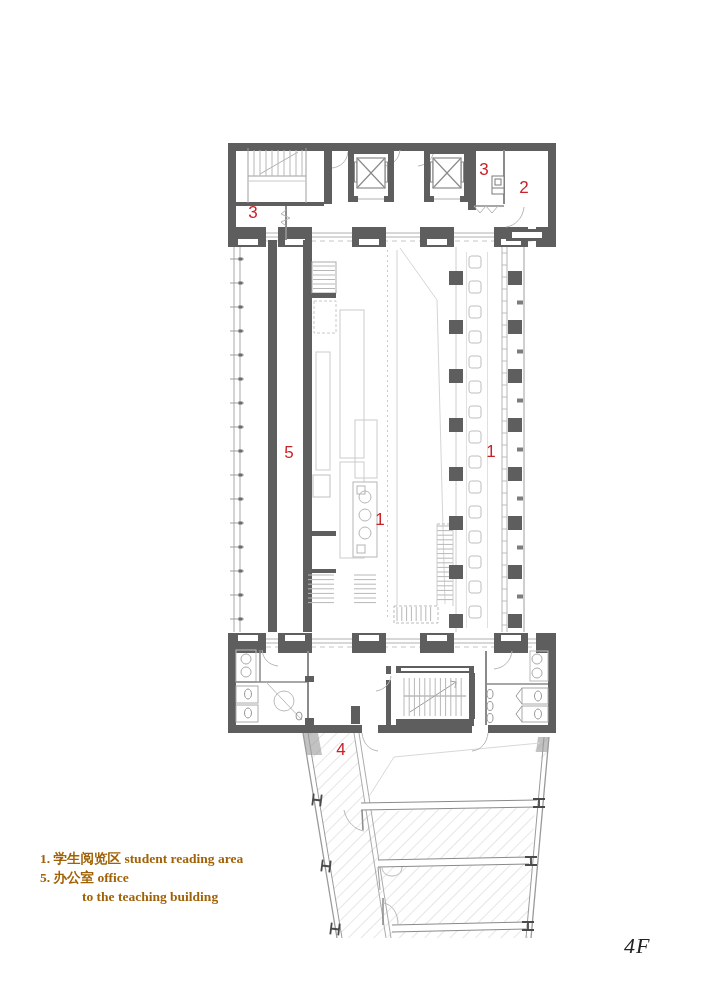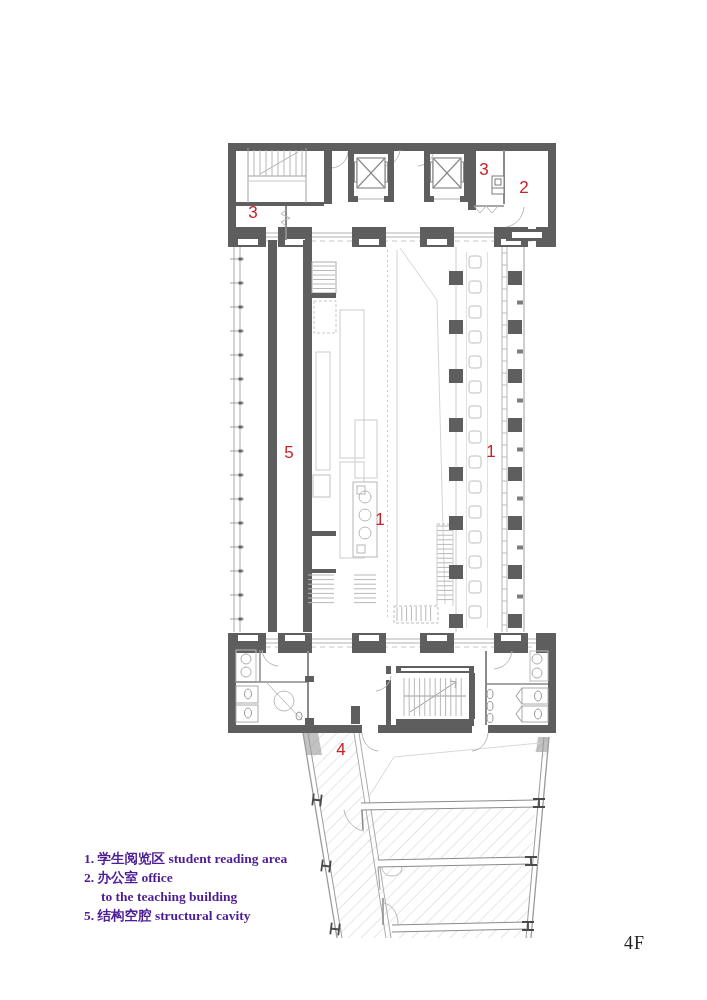--- a/index.html
+++ b/index.html
@@ -1,23 +1,23 @@
 <!DOCTYPE html>
 <html><head>
 <meta charset="utf-8">
 <style>
   html,body{margin:0;padding:0;background:#fff;}
   .page{position:relative;width:707px;height:1000px;background:#fff;overflow:hidden;
         font-family:"Liberation Sans",sans-serif;}
   .page svg{position:absolute;left:0;top:0;}
-  .legend{position:absolute;left:40px;top:849px;color:#4c1d95;
-          font-family:"Liberation Serif",serif;font-size:13.5px;line-height:19px;font-weight:600;margin-left:44px;}
-  .legend .cont{padding-left:17px;}
+  .legend{position:absolute;left:40px;top:849px;color:#a16207;
+          font-family:"Liberation Serif",serif;font-size:13.5px;line-height:19px;font-weight:600;}
+  .legend .cont{padding-left:17px;text-align:center;}
   .floor-label{position:absolute;left:624px;top:933px;color:#222;
-               font-family:"Liberation Serif",serif;font-size:18px;letter-spacing:1px;}
+               font-family:"Liberation Serif",serif;font-size:22px;letter-spacing:1px;font-style:italic;}
   .mark{font-family:"Liberation Sans",sans-serif;font-size:17px;fill:#c9232a;text-anchor:middle;}
 </style>
 </head>
 <body>
 
 <div class="page">
 
 <svg width="707" height="1000" viewBox="0 0 707 1000">
   <defs>
     <pattern id="hatch" patternUnits="userSpaceOnUse" width="9" height="9" patternTransform="rotate(45)">
@@ -479,20 +479,19 @@
     <text class="mark" x="524" y="193">2</text>
     <text class="mark" x="289" y="458">5</text>
     <text class="mark" x="380" y="525">1</text>
     <text class="mark" x="491" y="457">1</text>
     <text class="mark" x="341" y="755">4</text>
   </g>
 </svg>
 
 <div class="legend">
   <div>1. 学生阅览区  student reading area</div>
-  <div>2. 办公室  office</div>
+  <div>5. 办公室  office</div>
   <div class="cont">to the teaching building</div>
-  <div>5. 结构空腔  structural cavity</div>
 </div>
 
 <div class="floor-label">4F</div>
 
 </div>
 
 </body></html>

